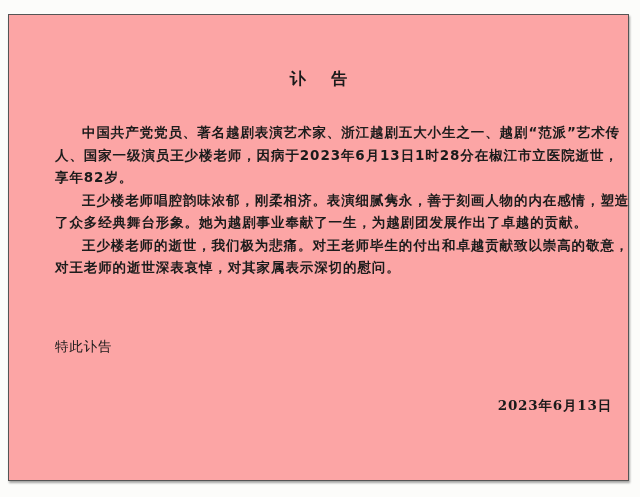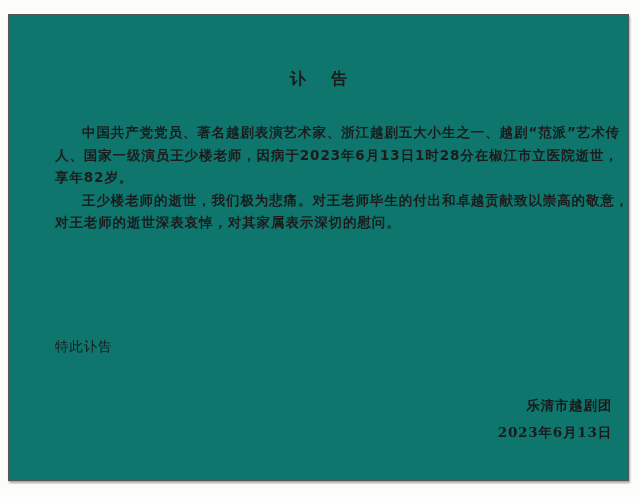--- a/index.html
+++ b/index.html
@@ -16,21 +16,21 @@
       color: #1a1a1a;
     }
     .notice-box {
       position: absolute;
       left: 8px;
       top: 14px;
       width: 621px;
       height: 467px;
       border: 1.5px solid #555;
       box-shadow: 1px 2px 2px rgba(0,0,0,0.35);
-      background: #0f766e;
+      background: #fca5a5;
       box-sizing: border-box;
       padding-left: 16px;
     }
     .title {
       position: absolute;
       top: 54px;
       left: 0;
       right: 0;
       text-align: center;
       font-size: 16px;
@@ -81,22 +81,22 @@
     }
   </style>
 </head>
 <body>
 
 <div class="notice-box">
   <div class="title">讣 告</div>
 
   <div class="body-text" style="top:106px;">
     <p class="para">中国共产党党员、著名越剧表演艺术家、浙江越剧五大小生之一、越剧“范派”艺术传人、国家一级演员王少楼老师，因病于2023年6月13日1时28分在椒江市立医院逝世，享年82岁。</p>
+    <p class="para">王少楼老师唱腔韵味浓郁，刚柔相济。表演细腻隽永，善于刻画人物的内在感情，塑造了众多经典舞台形象。她为越剧事业奉献了一生，为越剧团发展作出了卓越的贡献。</p>
     <p class="para">王少楼老师的逝世，我们极为悲痛。对王老师毕生的付出和卓越贡献致以崇高的敬意，对王老师的逝世深表哀悼，对其家属表示深切的慰问。</p>
   </div>
 
   <div class="closing">特此讣告</div>
 
   <div class="signature">
-    <div>乐清市越剧团</div>
     <div class="date">2023年6月13日</div>
   </div>
 </div>
 
 </body></html>

